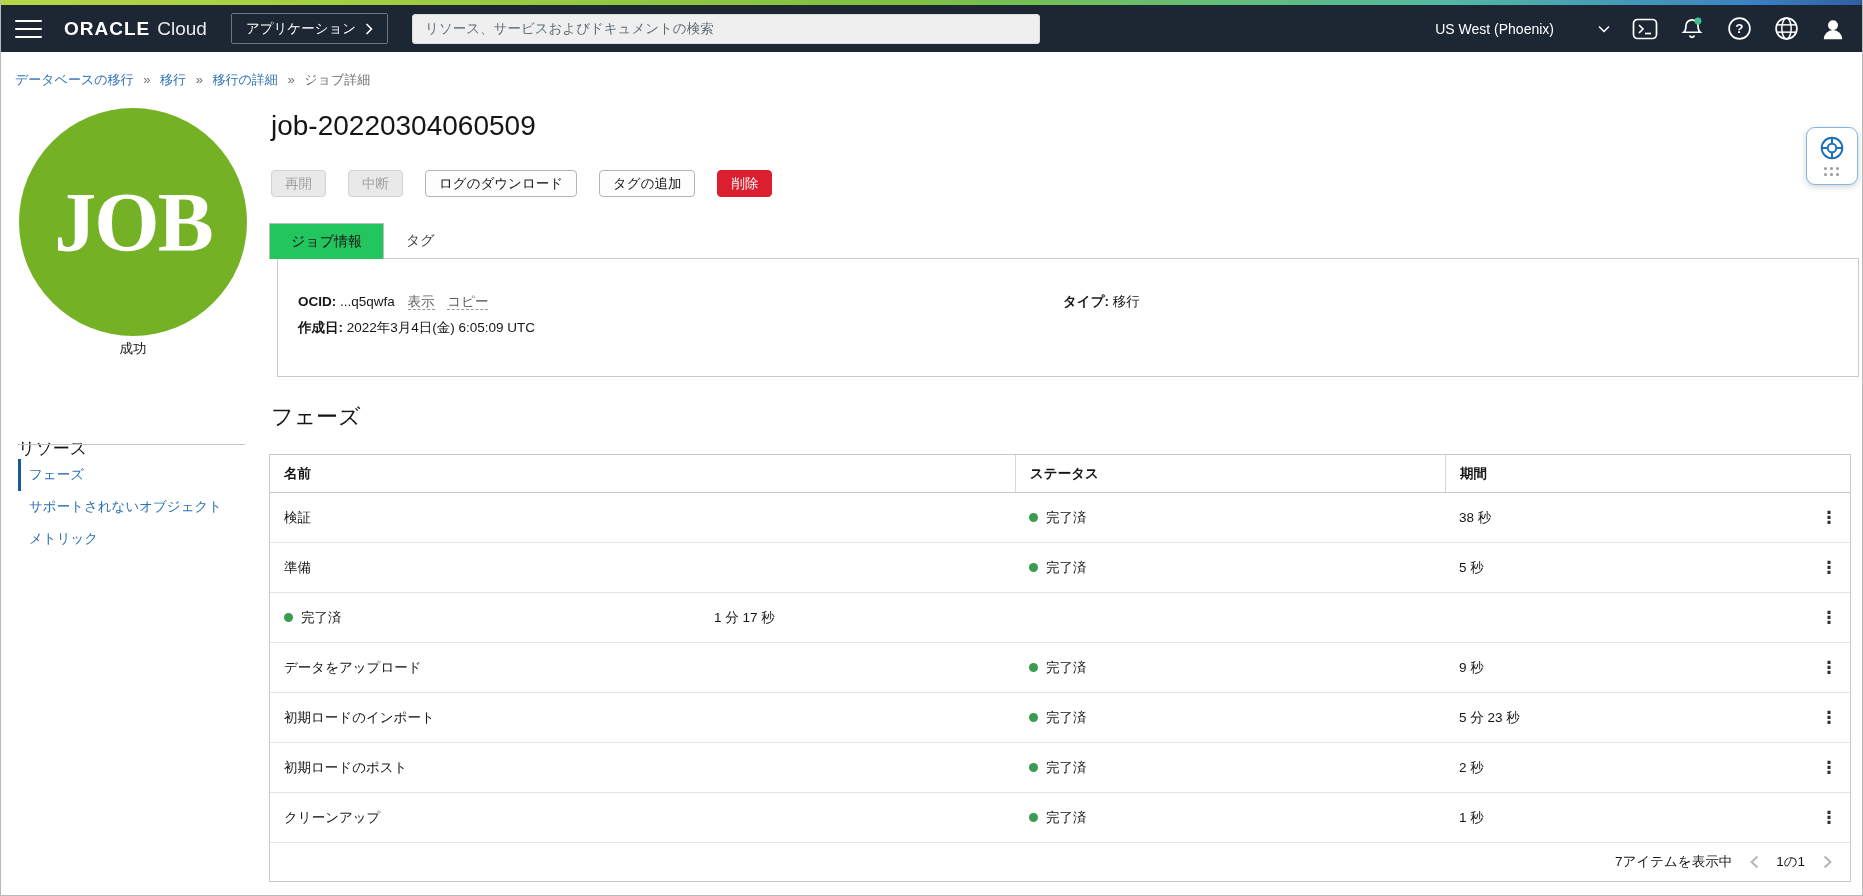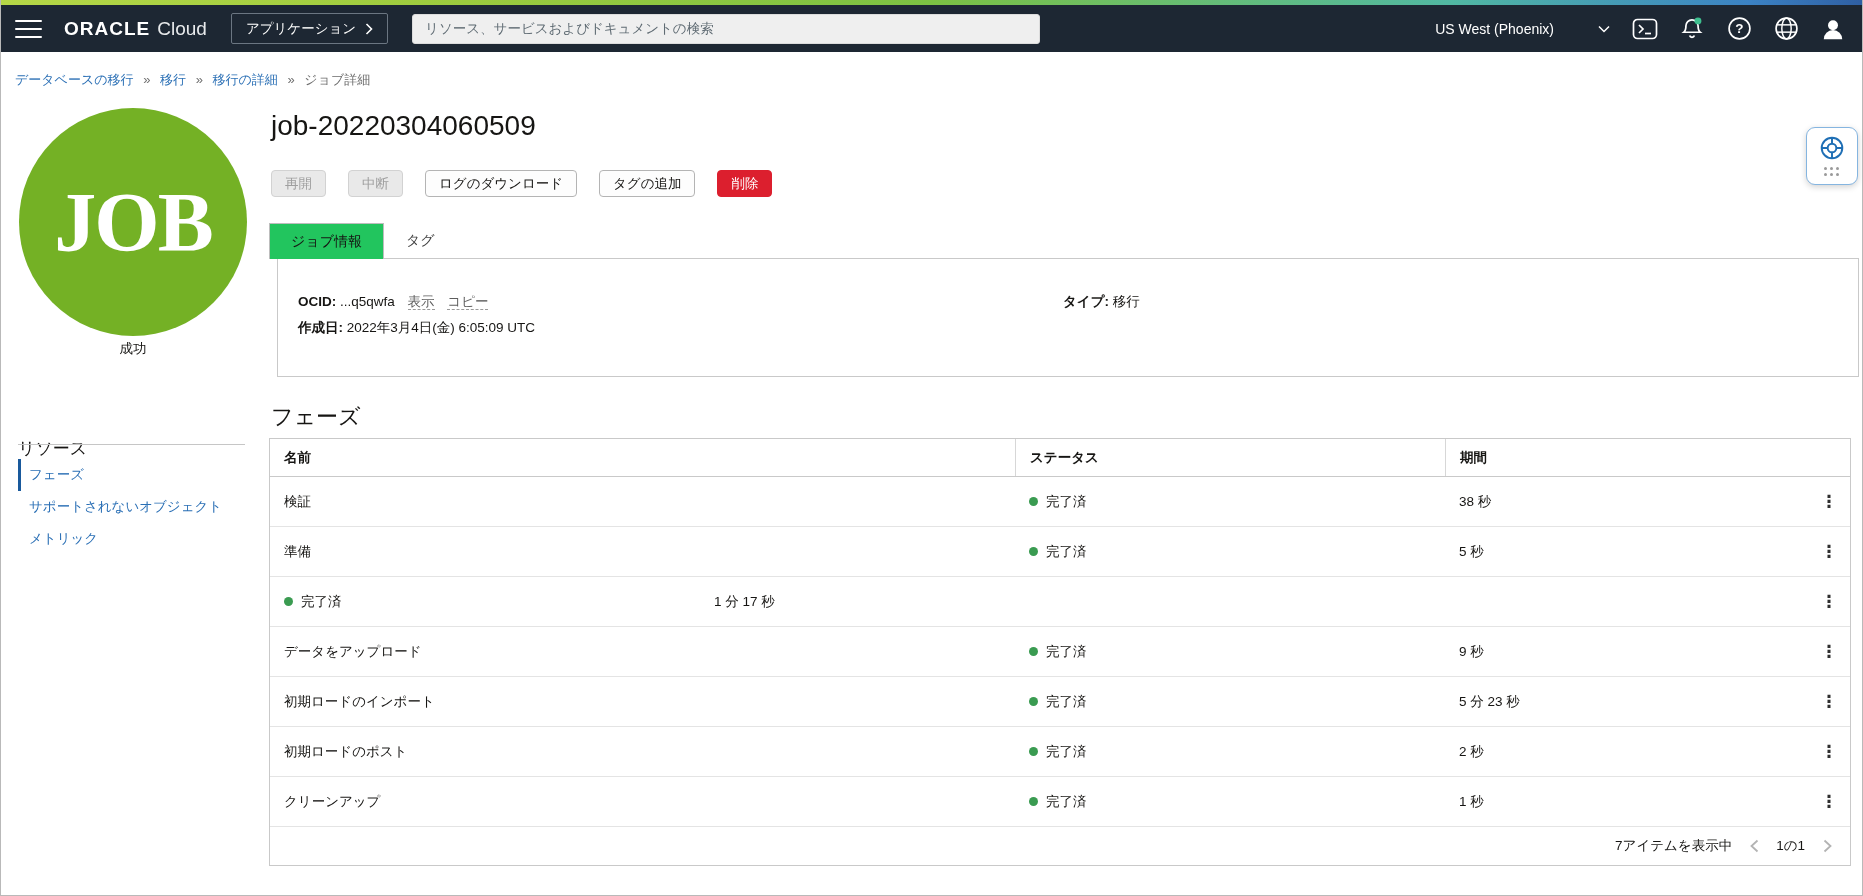--- a/index.html
+++ b/index.html
@@ -60,21 +60,21 @@
   .tab.inactive { padding:0 22px; color:#404040; }
   .panel { position:absolute; left:276px; top:258px; width:1582px; height:119px; border:1px solid #c9c9c9; background:#fff; }
   .field { position:absolute; font-size:13.5px; white-space:nowrap; }
   .field .lbl { font-weight:700; }
   .f-ocid { left:20px; top:34px; }
   .f-created { left:20px; top:60px; }
   .f-type { left:785px; top:34px; }
   .meta-link { color:#5e5e5e; text-decoration:none; border-bottom:1px dashed #9a9a9a; margin-left:9px; cursor:pointer; }
   
   .section-title { position:absolute; left:270px; top:402px; font-size:22px; font-weight:400; margin:0; }
-  .table { position:absolute; left:268px; top:438px; width:1582px; border:1px solid #c9c9c9; background:#fff; }
+  .table { position:absolute; left:268px; top:454px; width:1582px; border:1px solid #c9c9c9; background:#fff; }
   .thead { display:flex; height:38px; border-bottom:1px solid #c9c9c9; font-weight:700; font-size:13.5px; }
   .th { display:flex; align-items:center; padding-left:14px; }
   .th-name { width:745px; }
   .th-status { width:430px; border-left:1px solid #d7d7d7; }
   .th-duration { flex:1; border-left:1px solid #d7d7d7; }
   .trow { display:flex; align-items:center; height:50px; border-bottom:1px solid #e4e4e4; font-size:13.5px; position:relative; }
   .td-name { width:745px; padding-left:14px; }
   .td-status { width:430px; padding-left:14px; display:flex; align-items:center; gap:8px;text-align:right; }
   .dot { width:9px; height:9px; border-radius:50%; background:#3a9b51; flex:0 0 auto; }
   .td-duration { flex:1; padding-left:14px; }

